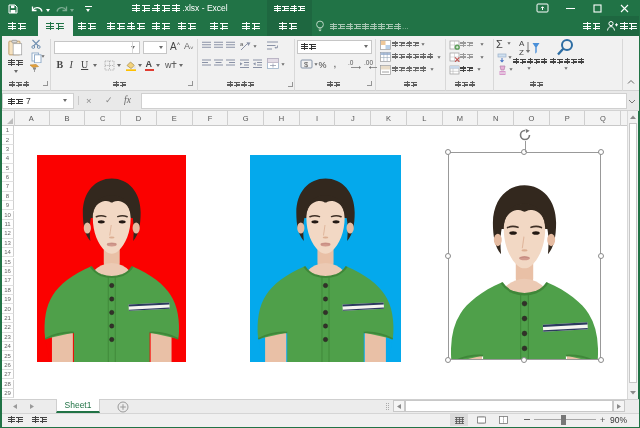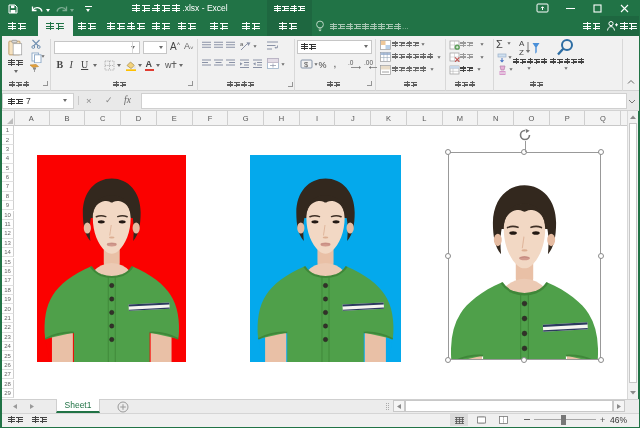--- a/index.html
+++ b/index.html
@@ -675,15 +675,15 @@
   </svg>
 <svg class="abs" style="left:499px;top:416px" width="9" height="8" viewBox="0 0 9 8">
     <rect x=".5" y=".5" width="8" height="7" fill="#fff" stroke="#777" stroke-width=".8"></rect>
     <path d="M4.5 .5v7" stroke="#777" stroke-width=".8" stroke-dasharray="1.2 .8"></path>
   </svg>
 <div class="abs" style="left:524px;top:418.5px;width:6px;height:1.4px;background:#666"></div>
 <div class="abs" style="left:534px;top:419px;width:62px;height:1px;background:#a8a8a8"></div>
 <div class="abs" style="left:563px;top:415px;width:1.4px;height:9px;background:#888"></div>
 <div class="abs" style="left:561px;top:414.5px;width:5px;height:10px;background:#787878"></div>
 <div class="abs" style="left:600px;top:415px;font-size:9px;color:#555">+</div>
-<div class="abs" style="left:610px;top:414.5px;font-size:8.5px;color:#333">46%</div>
+<div class="abs" style="left:610px;top:414.5px;font-size:8.5px;color:#333">90%</div>
 <div class="abs" style="left:0;top:36px;width:1.5px;height:392px;background:#217346"></div>
 <div class="abs" style="left:638.5px;top:0;width:1.5px;height:428px;background:#217346"></div>
 <div class="abs" style="left:0;top:426.5px;width:640px;height:1.5px;background:#217346"></div>
 </body></html>

